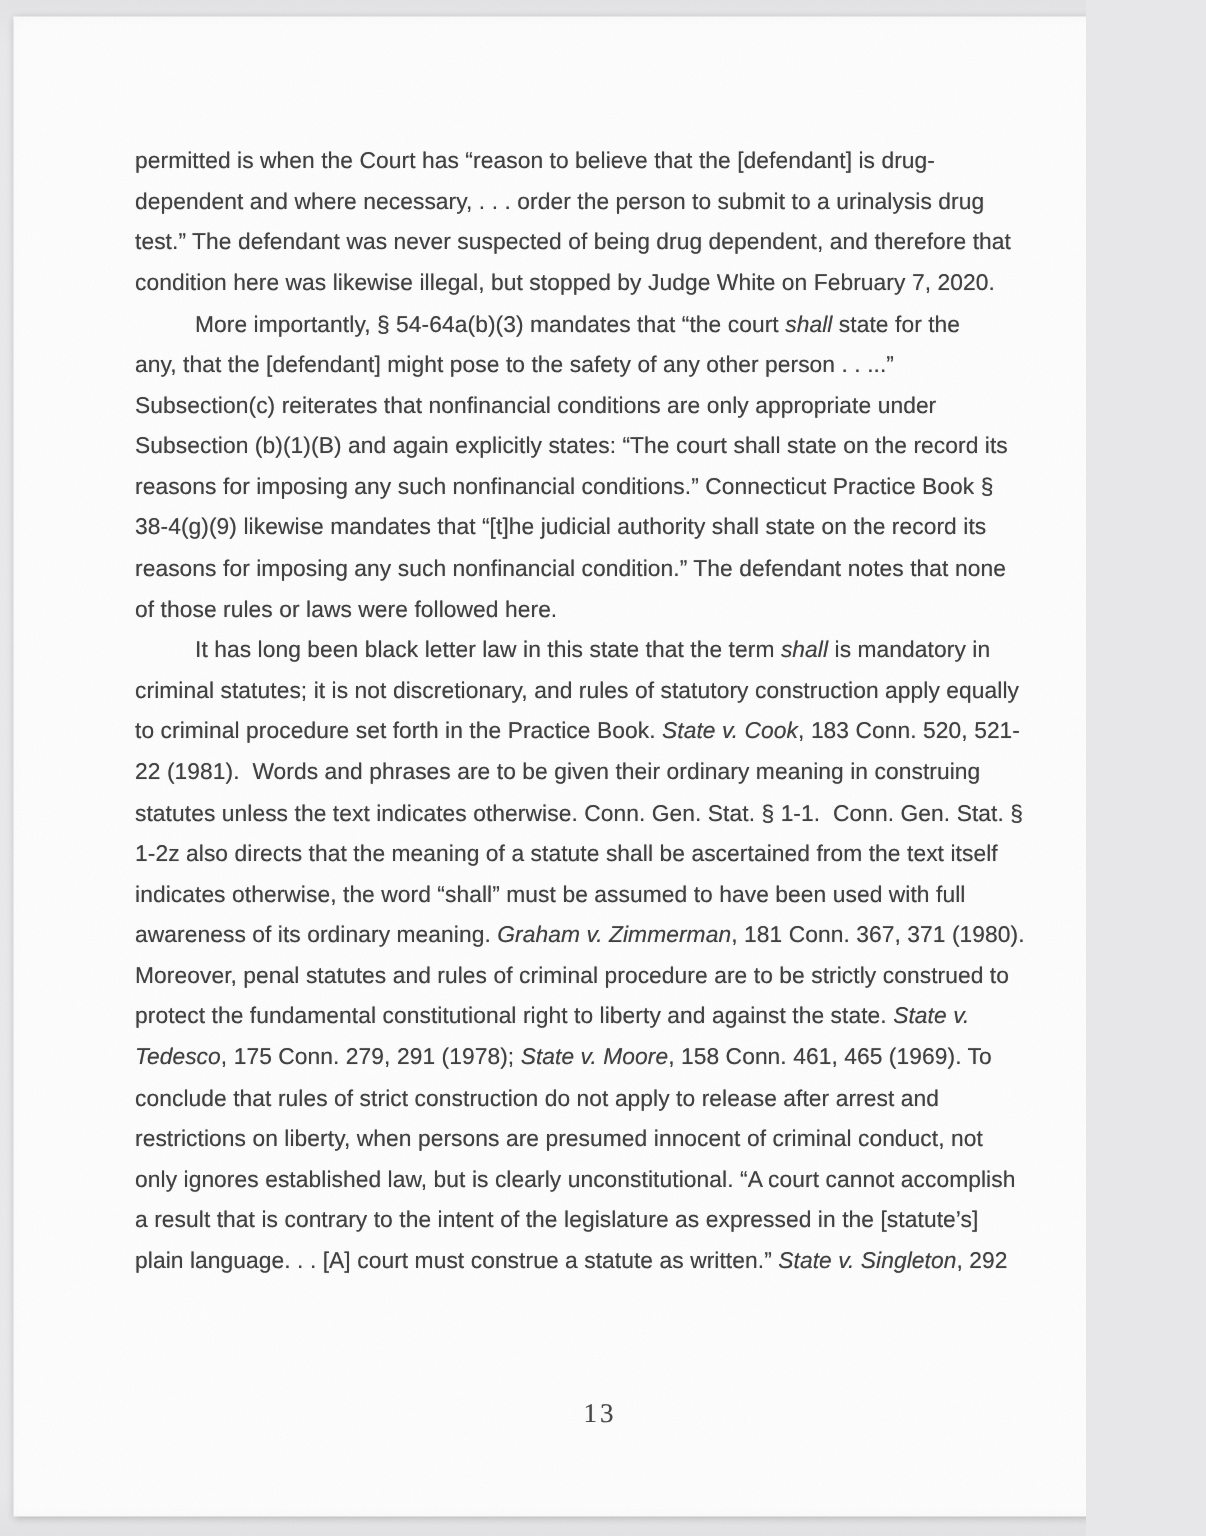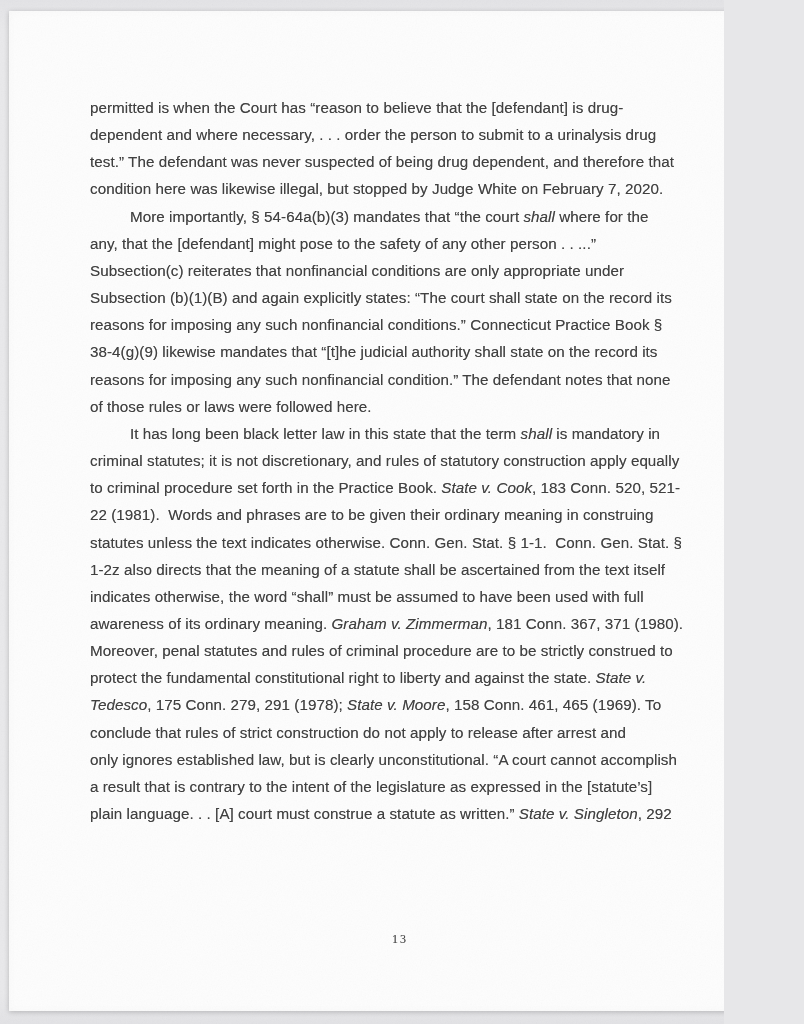--- a/index.html
+++ b/index.html
@@ -46,21 +46,21 @@
   .line em {
     font-style: italic;
   }
   .pagenum {
     position: absolute;
     left: 81px;
     top: 921px;
     width: 620px;
     text-align: center;
     font-family: "Liberation Serif", "DejaVu Serif", serif;
-    font-size: 12px;
+    font-size: 18px;
     letter-spacing: 2px;
     color: #474747;
     text-shadow: 0 0 0.5px rgba(71,71,71,0.5);
   }
   .texture {
     position: absolute;
     left: 0;
     top: 0;
     width: 804px;
     height: 1024px;
@@ -71,40 +71,41 @@
 </head>
 <body>
 
 <div class="screen">
   <div class="page">
     <div class="text">
         <div class="line"><span>permitted is when the Court has “reason to believe that the [defendant] is drug-</span></div>
         <div class="line"><span>dependent and where necessary, . . . order the person to submit to a urinalysis drug</span></div>
         <div class="line"><span>test.” The defendant was never suspected of being drug dependent, and therefore that</span></div>
         <div class="line"><span>condition here was likewise illegal, but stopped by Judge White on February 7, 2020.</span></div>
-        <div class="line indent"><span>More importantly, § 54-64a(b)(3) mandates that “the court </span><em>shall</em><span> where for the</span></div>
+        <div class="line indent"><span>More importantly, § 54-64a(b)(3) mandates that “the court </span><em>shall</em><span> state for the</span></div>
         <div class="line"><span>any, that the [defendant] might pose to the safety of any other person . . ...”</span></div>
         <div class="line"><span>Subsection(c) reiterates that nonfinancial conditions are only appropriate under</span></div>
         <div class="line"><span>Subsection (b)(1)(B) and again explicitly states: “The court shall state on the record its</span></div>
         <div class="line"><span>reasons for imposing any such nonfinancial conditions.” Connecticut Practice Book §</span></div>
         <div class="line"><span>38-4(g)(9) likewise mandates that “[t]he judicial authority shall state on the record its</span></div>
         <div class="line"><span>reasons for imposing any such nonfinancial condition.” The defendant notes that none</span></div>
         <div class="line"><span>of those rules or laws were followed here.</span></div>
         <div class="line indent"><span>It has long been black letter law in this state that the term </span><em>shall</em><span> is mandatory in</span></div>
         <div class="line"><span>criminal statutes; it is not discretionary, and rules of statutory construction apply equally</span></div>
         <div class="line"><span>to criminal procedure set forth in the Practice Book. </span><em>State v. Cook</em><span>, 183 Conn. 520, 521-</span></div>
         <div class="line"><span>22 (1981).  Words and phrases are to be given their ordinary meaning in construing</span></div>
         <div class="line"><span>statutes unless the text indicates otherwise. Conn. Gen. Stat. § 1-1.  Conn. Gen. Stat. §</span></div>
         <div class="line"><span>1-2z also directs that the meaning of a statute shall be ascertained from the text itself</span></div>
         <div class="line"><span>indicates otherwise, the word “shall” must be assumed to have been used with full</span></div>
         <div class="line"><span>awareness of its ordinary meaning. </span><em>Graham v. Zimmerman</em><span>, 181 Conn. 367, 371 (1980).</span></div>
         <div class="line"><span>Moreover, penal statutes and rules of criminal procedure are to be strictly construed to</span></div>
         <div class="line"><span>protect the fundamental constitutional right to liberty and against the state. </span><em>State v.</em></div>
         <div class="line"><em>Tedesco</em><span>, 175 Conn. 279, 291 (1978); </span><em>State v. Moore</em><span>, 158 Conn. 461, 465 (1969). To</span></div>
         <div class="line"><span>conclude that rules of strict construction do not apply to release after arrest and</span></div>
+        <div class="line"><span>restrictions on liberty, when persons are presumed innocent of criminal conduct, not</span></div>
         <div class="line"><span>only ignores established law, but is clearly unconstitutional. “A court cannot accomplish</span></div>
         <div class="line"><span>a result that is contrary to the intent of the legislature as expressed in the [statute’s]</span></div>
         <div class="line"><span>plain language. . . [A] court must construe a statute as written.” </span><em>State v. Singleton</em><span>, 292</span></div>
       </div>
     <div class="pagenum">13</div>
   </div>
   <svg class="texture" xmlns="http://www.w3.org/2000/svg">
     <filter id="paper-noise">
       <feTurbulence type="fractalNoise" baseFrequency="0.8" numOctaves="2" stitchTiles="stitch"></feTurbulence>
       <feColorMatrix type="saturate" values="0"></feColorMatrix>

